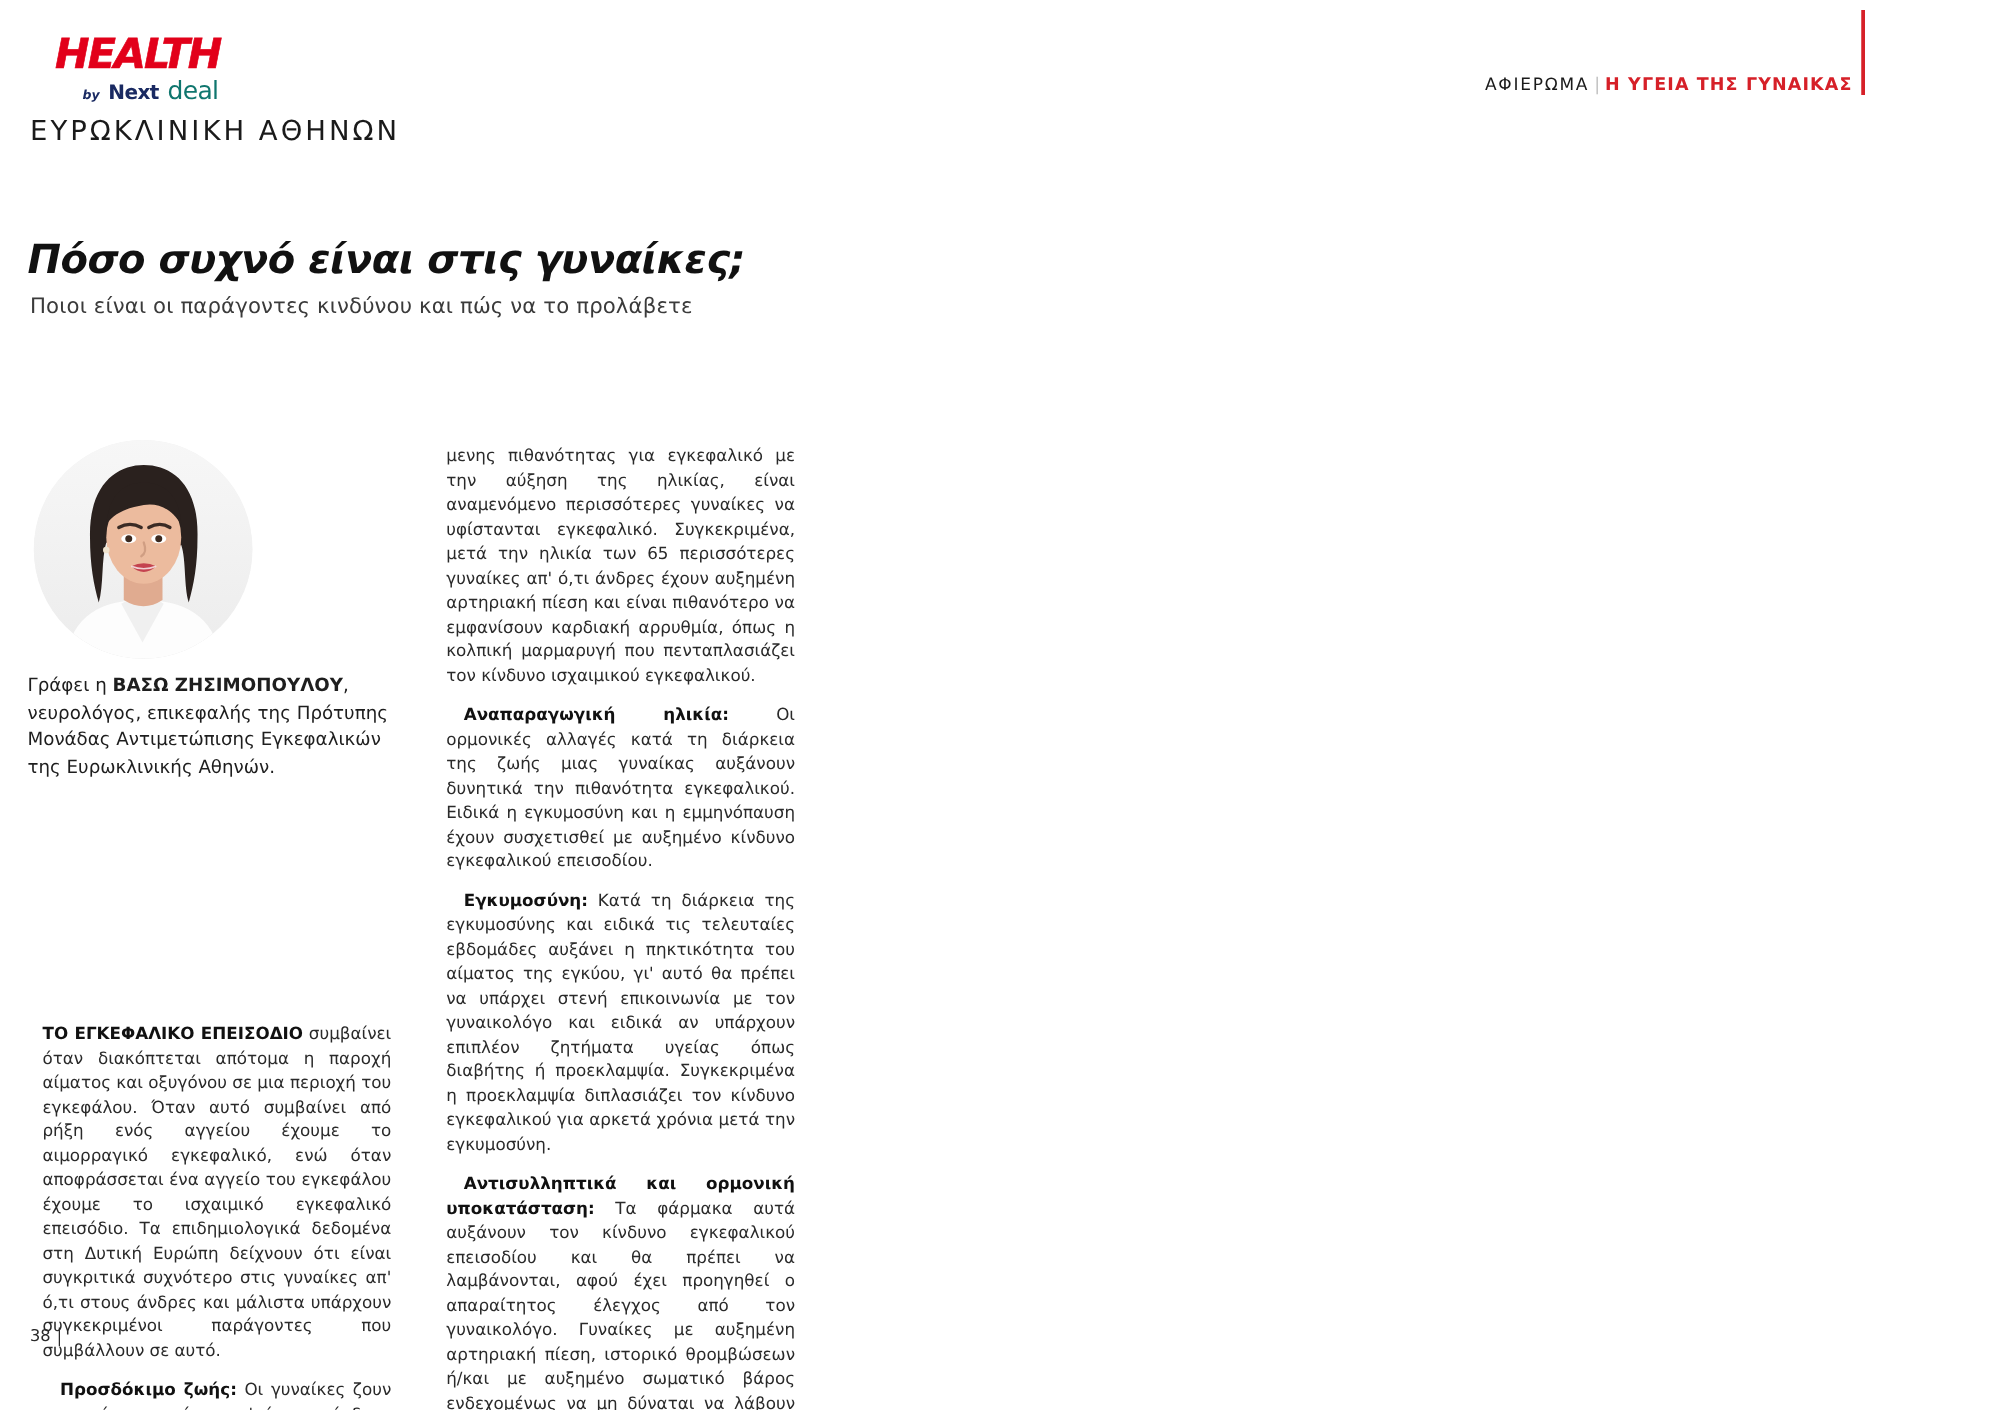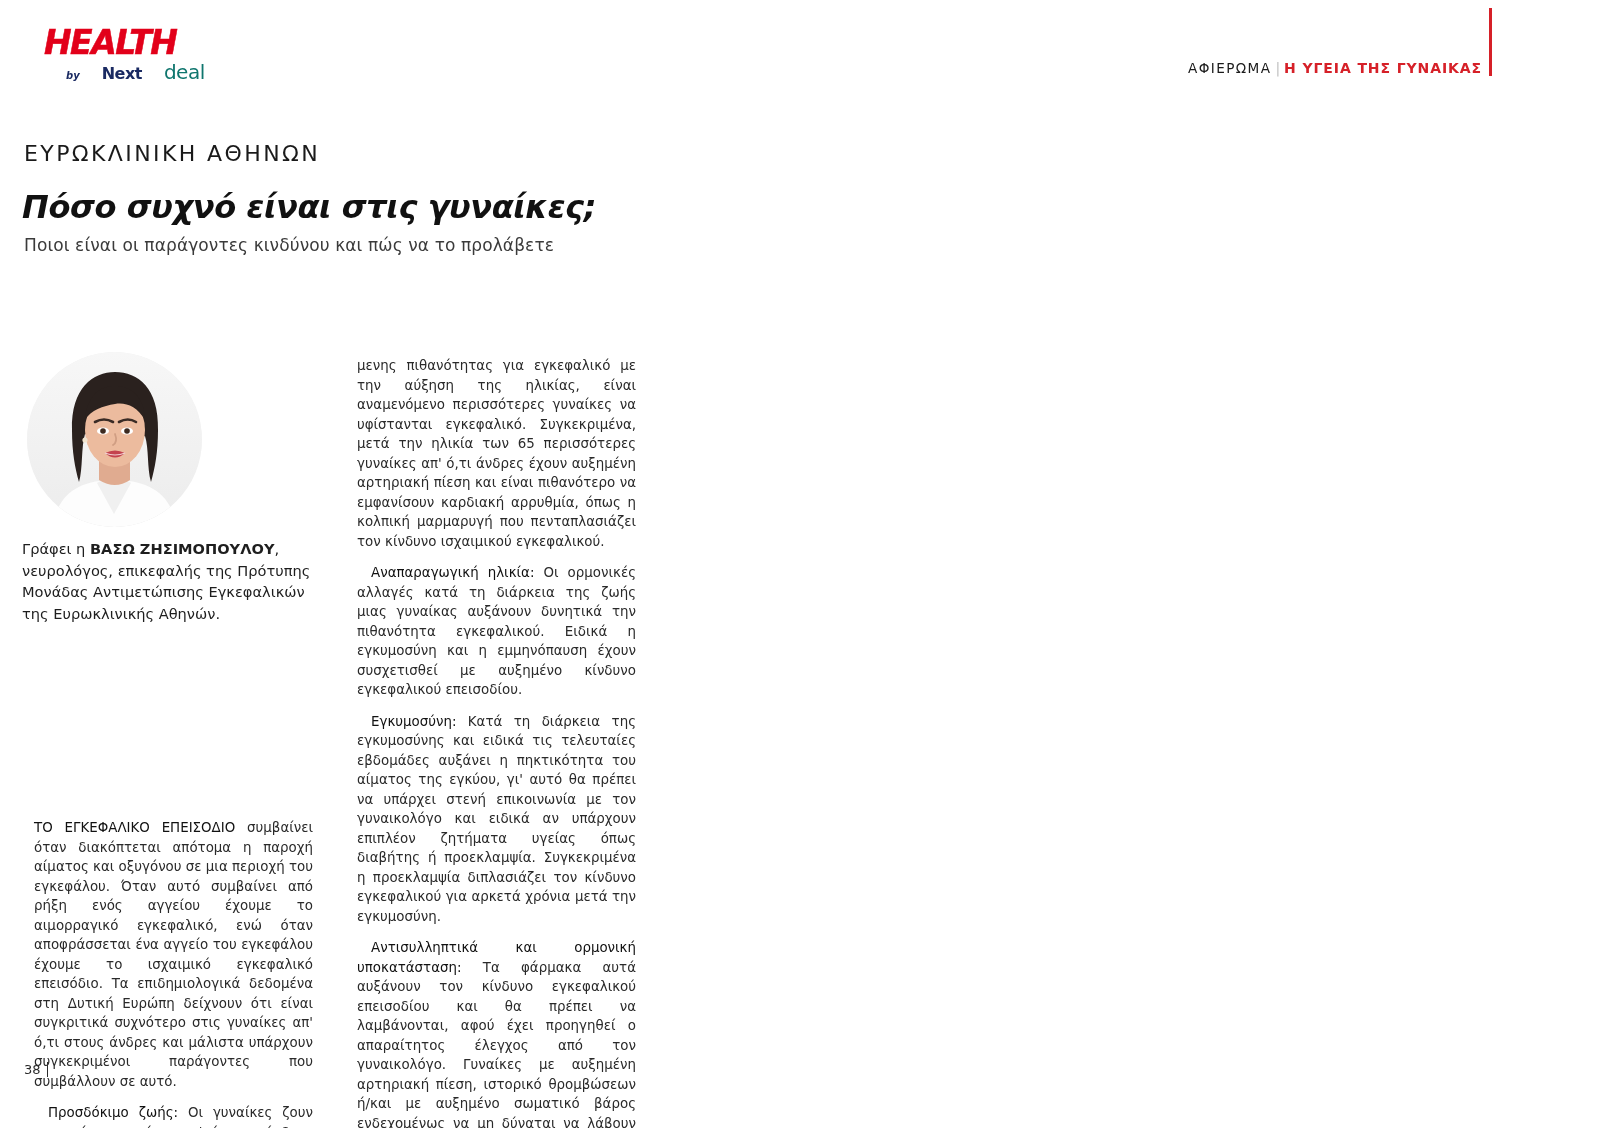--- a/index.html
+++ b/index.html
@@ -17,29 +17,29 @@
 
   
   .masthead{position:absolute;left:24px;top:26px;width:140px;margin-left:20px;}
   .mh-health{
     font-family:"DejaVu Sans", sans-serif;
     font-weight:700;font-style:italic;
     font-size:33px;letter-spacing:-1.5px;
     color:#e2001a;line-height:1;
     -webkit-text-stroke:0.5px #e2001a;
   }
-  .mh-sub{display:flex;align-items:baseline;gap:22px;margin-top:1px;padding-left:22px;}
+  .mh-sub{display:flex;align-items:baseline;gap:7px;margin-top:1px;padding-left:22px;}
   .mh-by{font-size:10px;color:#1a2a62;font-style:italic;font-weight:600;}
   .mh-next{font-size:16px;font-weight:800;color:#1a2a62;letter-spacing:-0.5px;}
   .mh-deal{font-size:20px;font-weight:400;color:#0f766e;letter-spacing:-0.5px;}
 
   
   .kicker{
     position:absolute;left:24px;top:93px;
-    font-size:22px;letter-spacing:2.4px;color:#1a1a1a;font-weight:400;margin-top:48px;
+    font-size:22px;letter-spacing:2.4px;color:#1a1a1a;font-weight:400;
   }
   .title-main{
     position:absolute;left:22px;top:137px;
     font-size:33px;font-weight:800;color:#1b9ad1;letter-spacing:-0.2px;
   }
   .title-sub{
     position:absolute;left:22px;top:188px;
     font-size:32px;font-weight:700;font-style:italic;color:#111;letter-spacing:-0.4px;
   }
   .deck{
@@ -61,21 +61,21 @@
 
   
   .col{
     position:absolute;
     font-size:13.4px;line-height:1.455;color:#2a2a2a;
     text-align:justify;
     -webkit-hyphens:none;hyphens:none;
   }
   .col p{margin:12px;}
   .col p + p{text-indent:14px;}
-  .col b{font-weight:400;color:#111;}
+  .col b{font-weight:700;color:#111;}
 
   .col-l1{left:22px;top:806px;width:303px;}
   .col-l2{left:345px;top:344px;width:303px;}
 
   
   .rubric{
     position:absolute;right:118px;top:60px;
     display:flex;align-items:flex-end;gap:4px;white-space:nowrap;
   }
   .rubric-1{font-size:13.6px;letter-spacing:1.4px;color:#1a1a1a;}

